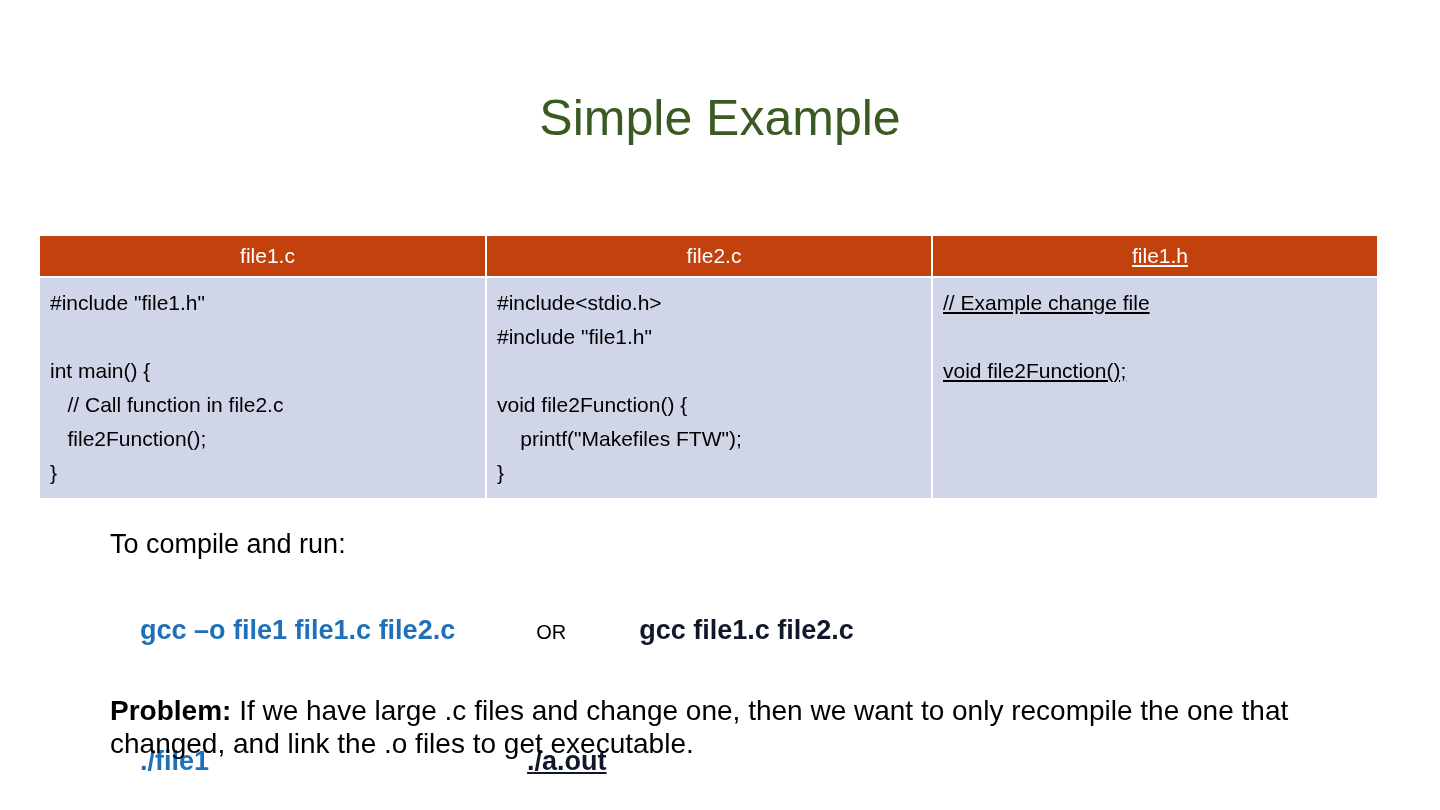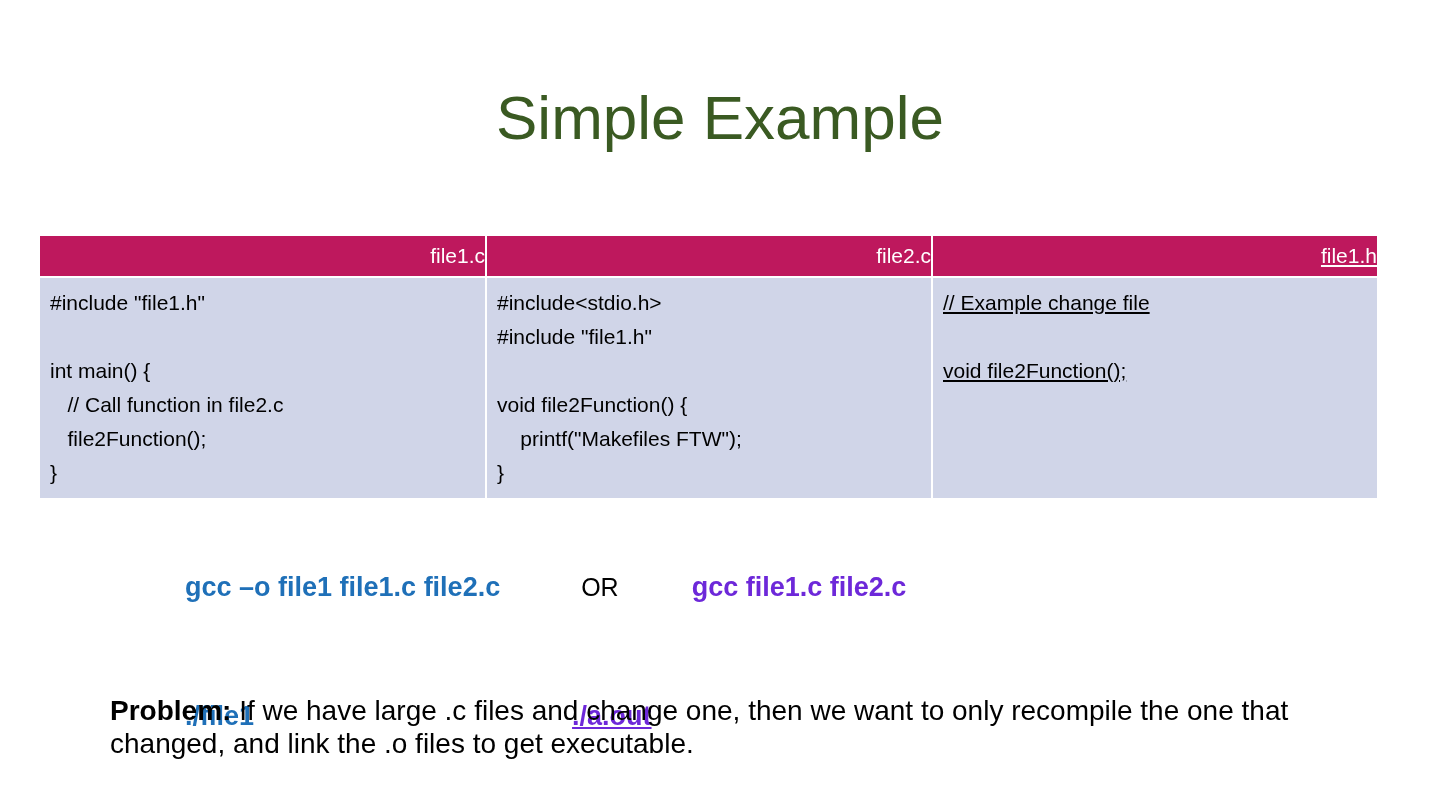--- a/index.html
+++ b/index.html
@@ -16,21 +16,21 @@
     color: #000000;
   }
 
   
   .slide-title {
     position: absolute;
     left: 0;
     top: 76px;
     width: 1440px;
     text-align: center;
-    font-size: 62px;
+    font-size: 50px;
     line-height: 84px;
     font-weight: 400;
     color: #3a5a22;
     letter-spacing: 0px;
     white-space: nowrap;
   }
 
   
   .code-table {
     position: absolute;
@@ -40,23 +40,23 @@
     border-collapse: collapse;
     table-layout: fixed;
   }
   .code-table th,
   .code-table td {
     border: 2px solid #ffffff;
     padding: 0;
     vertical-align: top;
   }
   .code-table th {
-    background: #be185d;
+    background: #c2410c;
     color: #ffffff;
-    text-align: right;
+    text-align: center;
     font-size: 21px;
     font-weight: 400;
     line-height: 21px;
     padding: 9px 0 10px 10px;
   }
   .code-table td {
     background: #d0d5e8;
     color: #000000;
     font-size: 21px;
     line-height: 34px;
@@ -87,26 +87,26 @@
     line-height: 43px;
     white-space: pre;
     color: #000000;
   }
   .cmd-line {
     font-size: 27px;
     line-height: 43px;
     white-space: pre;
     font-weight: bold;
   }
-  .blue { color: #1f70b8; margin-left: 45px; }
-  .red  { color: #6d28d9; }
+  .blue { color: #1f70b8; }
+  .red  { color: #0f172a; }
   .or-text {
     color: #000000;
     font-weight: 400;
-    font-size: 25px;
+    font-size: 20px;
   }
 
   .problem-para {
     position: absolute;
     left: 110px;
     top: 694px;
     width: 1190px;
     font-size: 28px;
     line-height: 33px;
     color: #000000;
@@ -148,20 +148,21 @@
         <pre class="code-block">// Example change file
 
 void file2Function();</pre>
       </td>
     </tr>
   </tbody>
 </table>
 
 <div class="body-text">
 
+  <div class="line">To compile and run:</div>
 
   <div class="cmd-line">
     <span class="blue">gcc –o file1 file1.c file2.c</span><span class="or-text" style="padding-left:81px;">OR</span><span class="red" style="padding-left:73px;">gcc file1.c file2.c</span>
   </div>
 
   <div class="cmd-line">
     <span class="blue">./file1</span><span class="red" style="padding-left:318px;text-decoration:underline;">./a.out</span>
   </div>
 
 </div>

